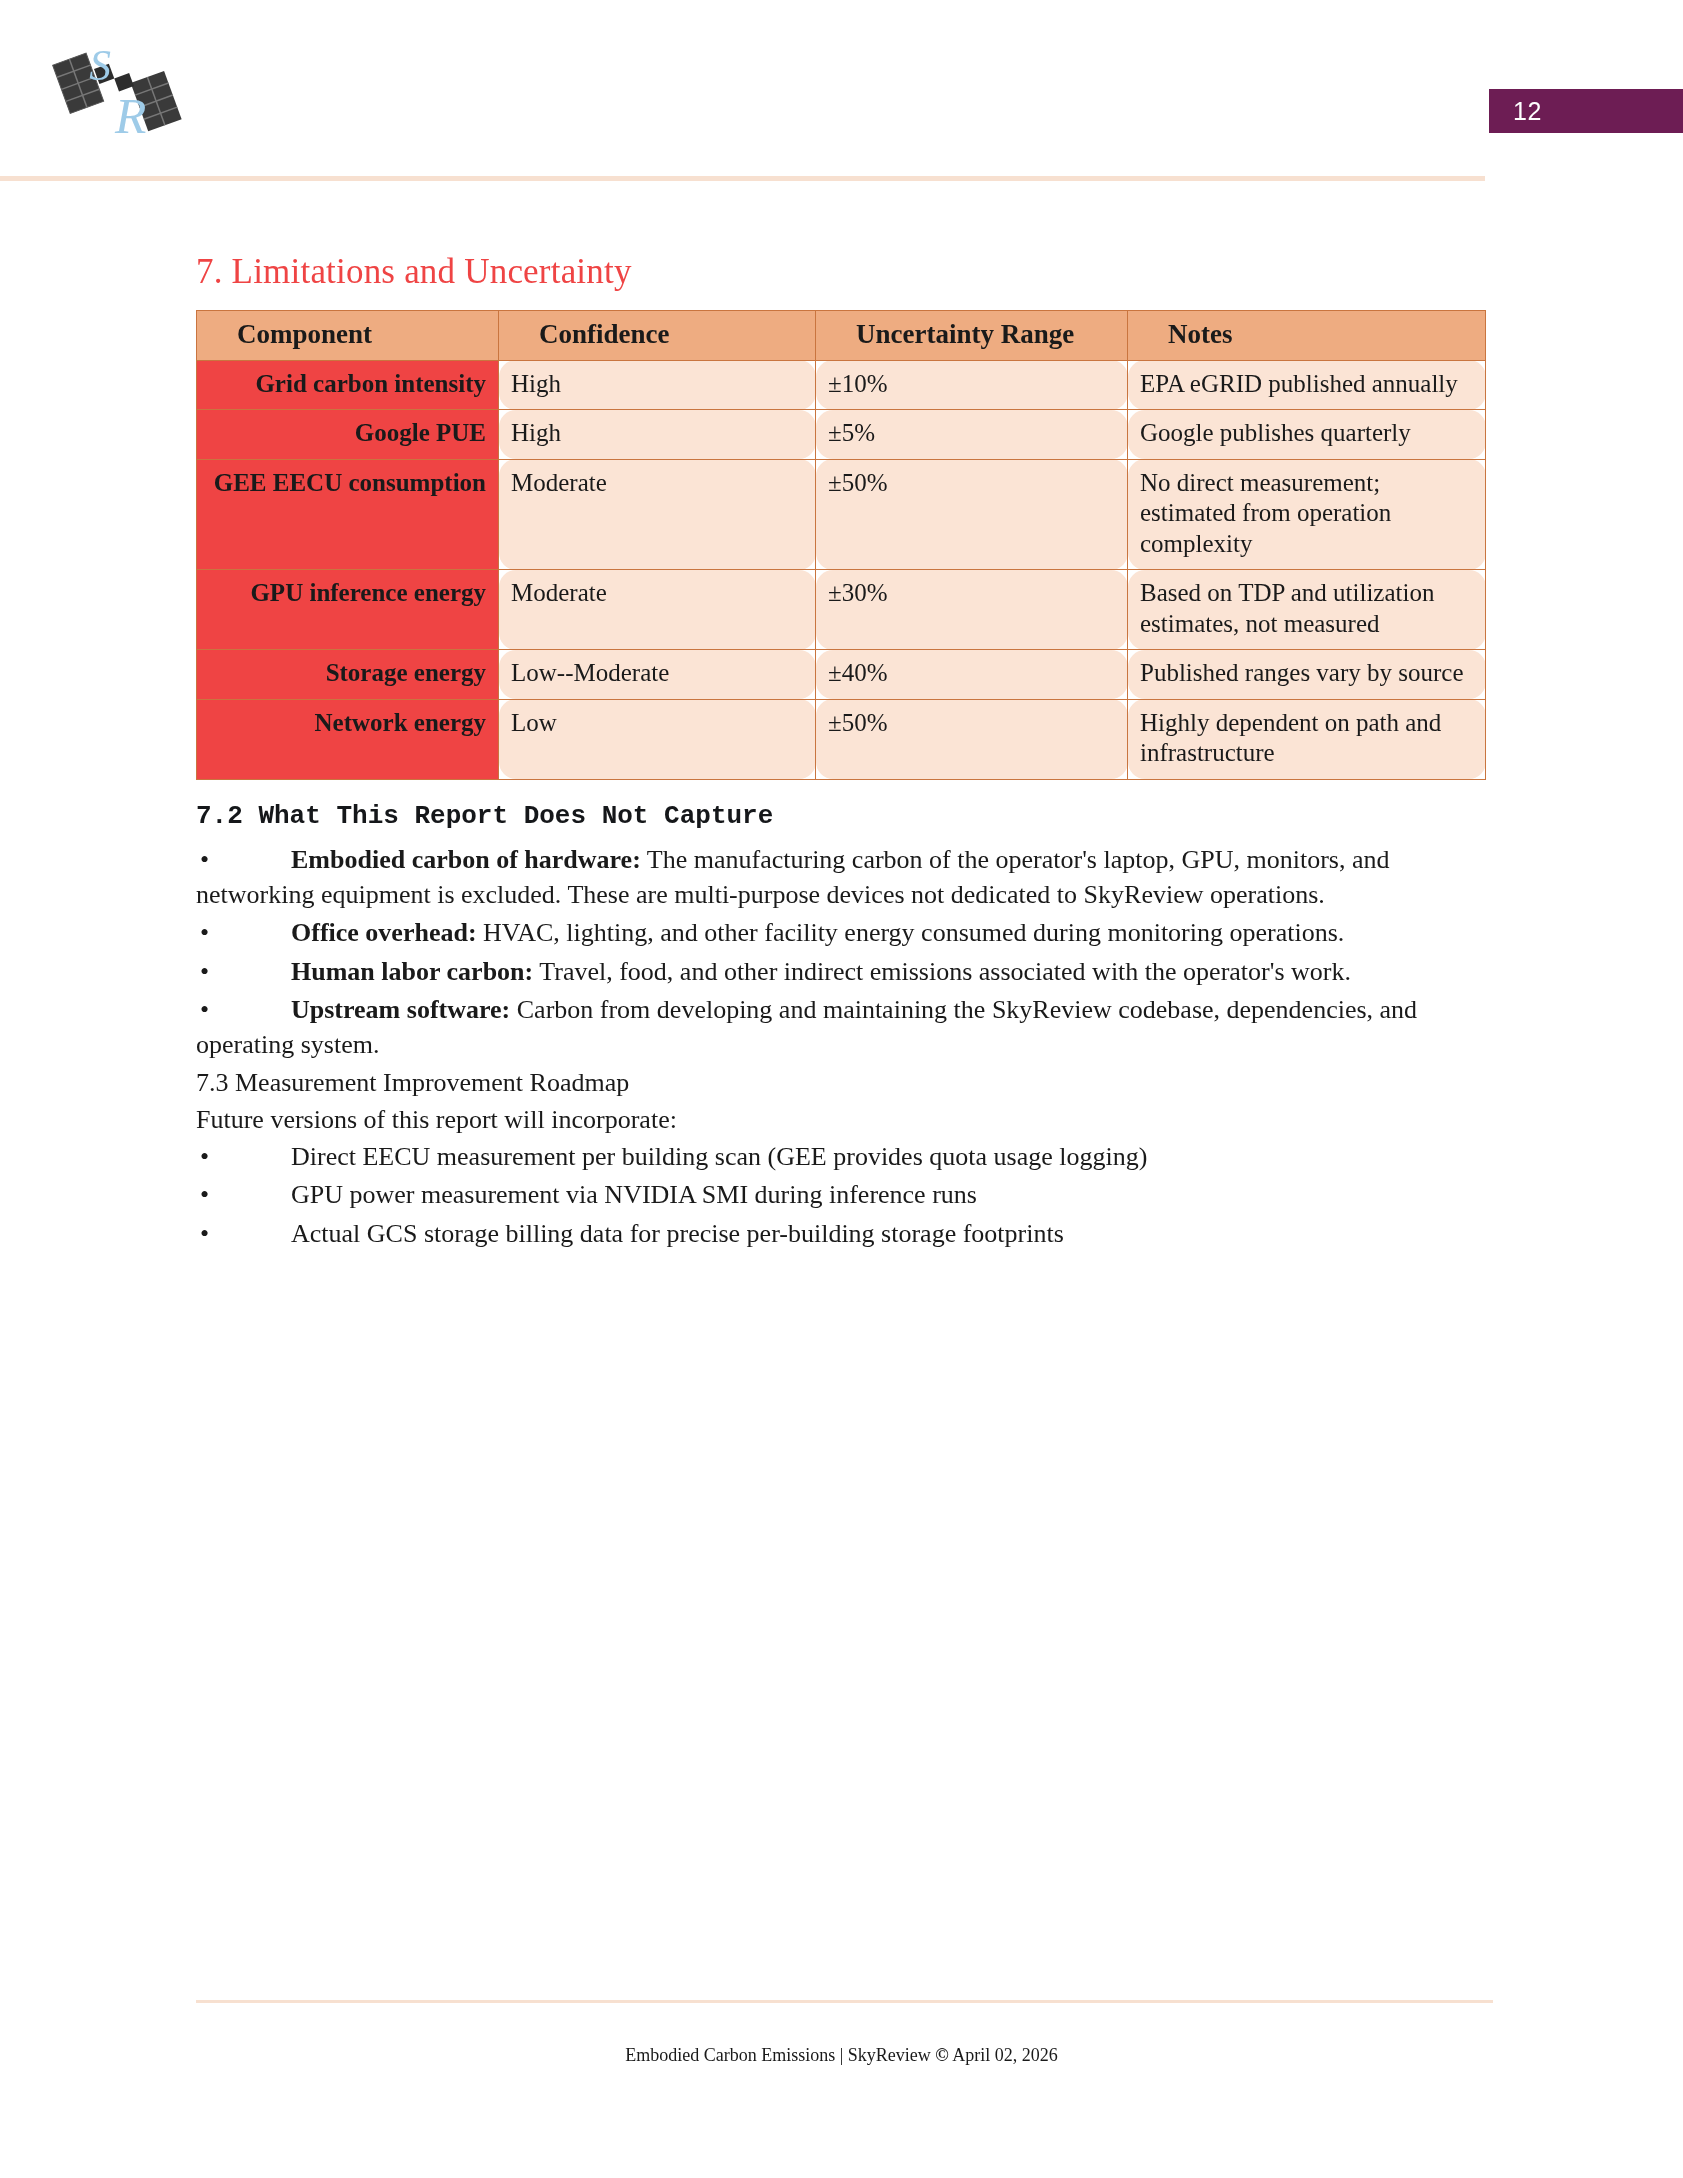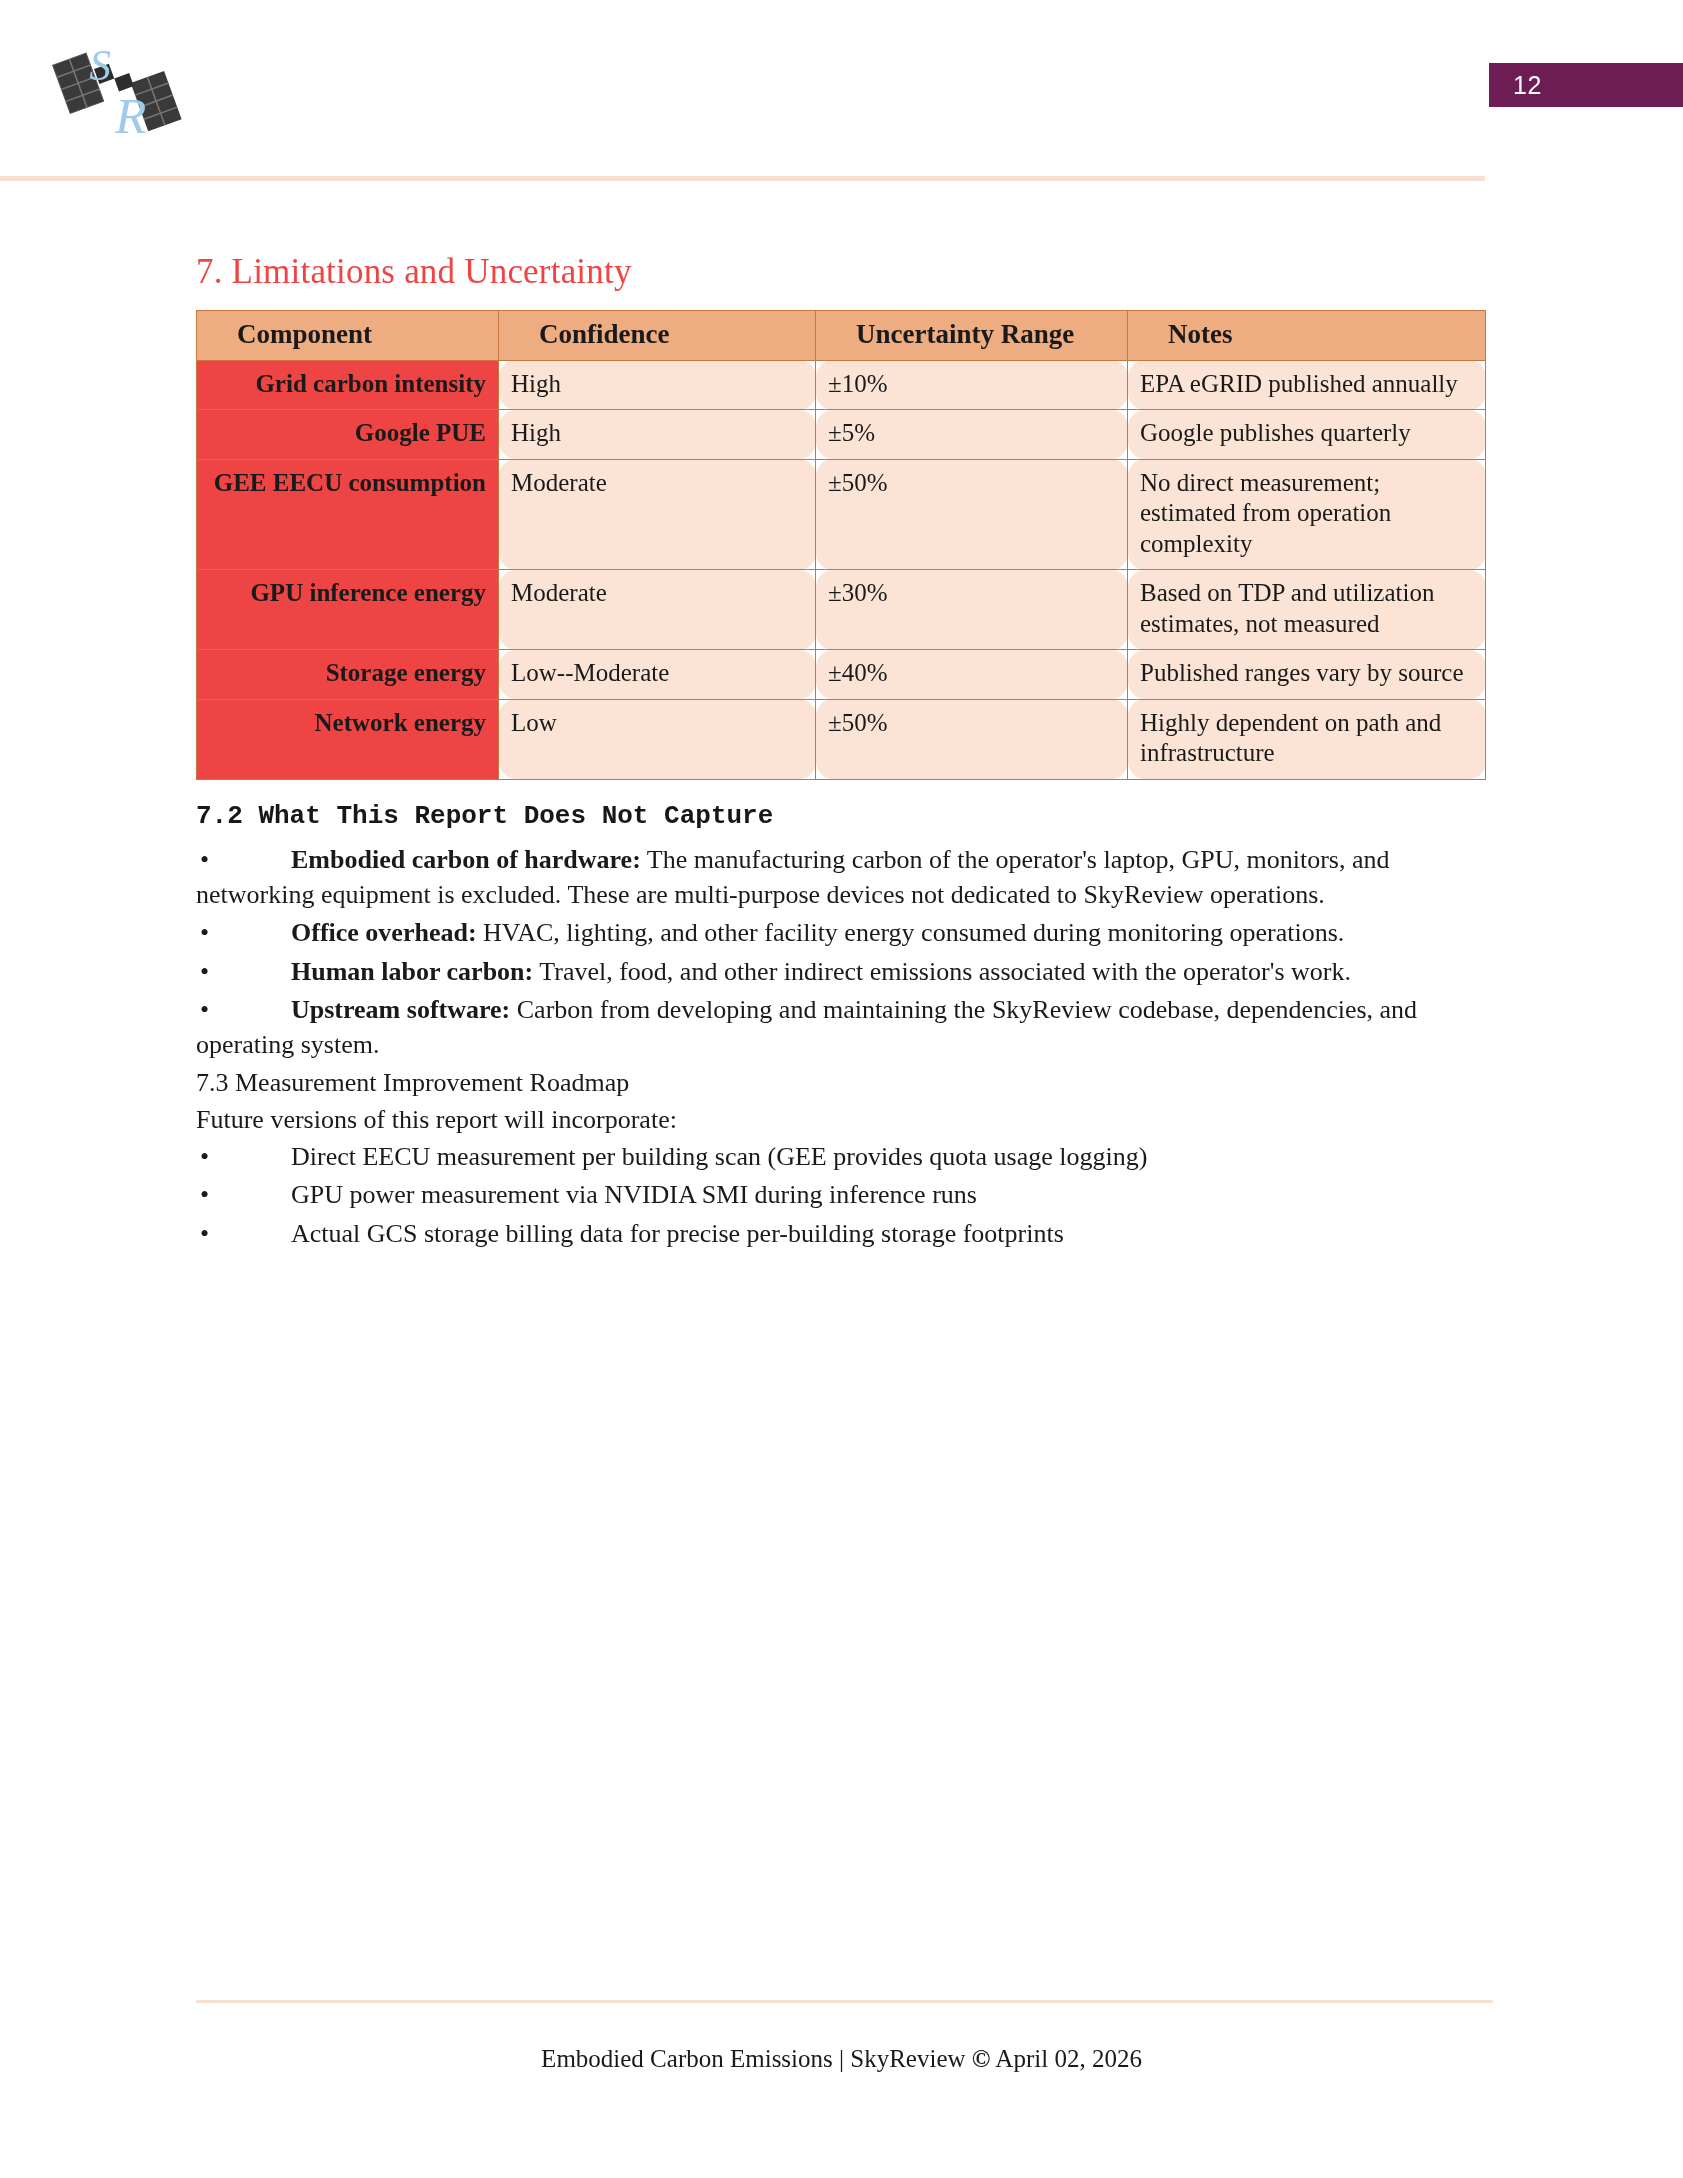--- a/index.html
+++ b/index.html
@@ -26,21 +26,21 @@
   .header-rule {
     position: absolute;
     top: 176px;
     left: 0;
     width: 1485px;
     height: 5px;
     background: #f7e0d0;
   }
   .page-number-box {
     position: absolute;
-    top: 63px;
+    top: 89px;
     left: 1489px;
     width: 194px;
     height: 44px;
     background: #6d1d54;
     color: #ffffff;
     font-family: "Liberation Sans", sans-serif;
     font-size: 25px;
     display: flex;
     align-items: center;
     padding-left: 24px;
@@ -168,21 +168,21 @@
     width: 1297px;
     height: 3px;
     background: #f7e0d0;
   }
   .footer-text {
     position: absolute;
     top: 2045px;
     left: 0;
     width: 1683px;
     text-align: center;
-    font-size: 25px;
+    font-size: 18px;
     font-family: "Liberation Serif", serif;
     color: #1a1a1a;
   }
   .footer-text .cmark {
     font-weight: bold;
   }
 </style>
 </head>
 <body>
 

